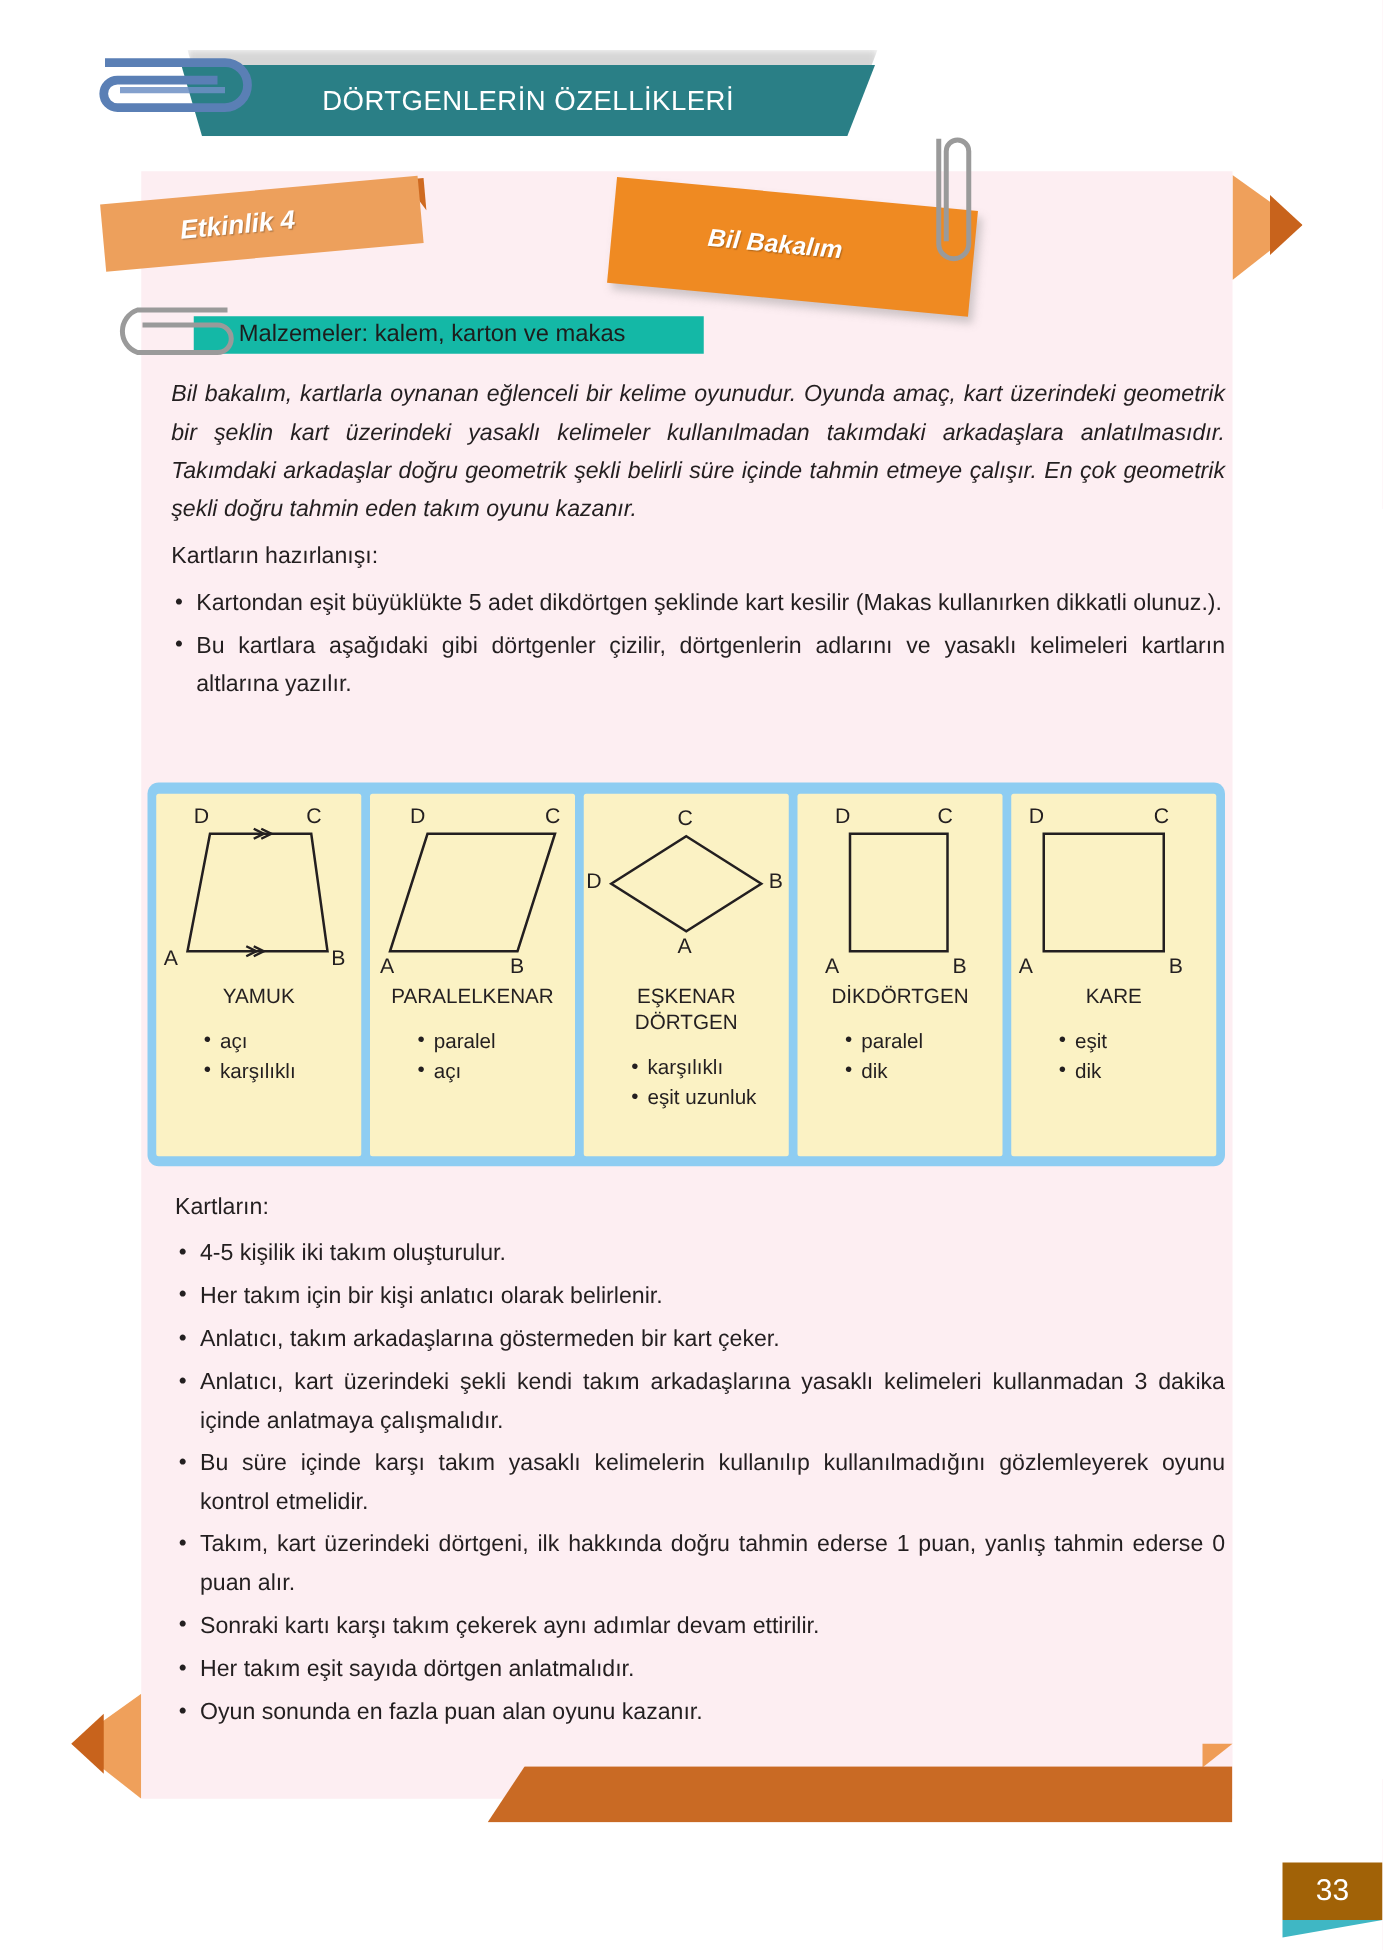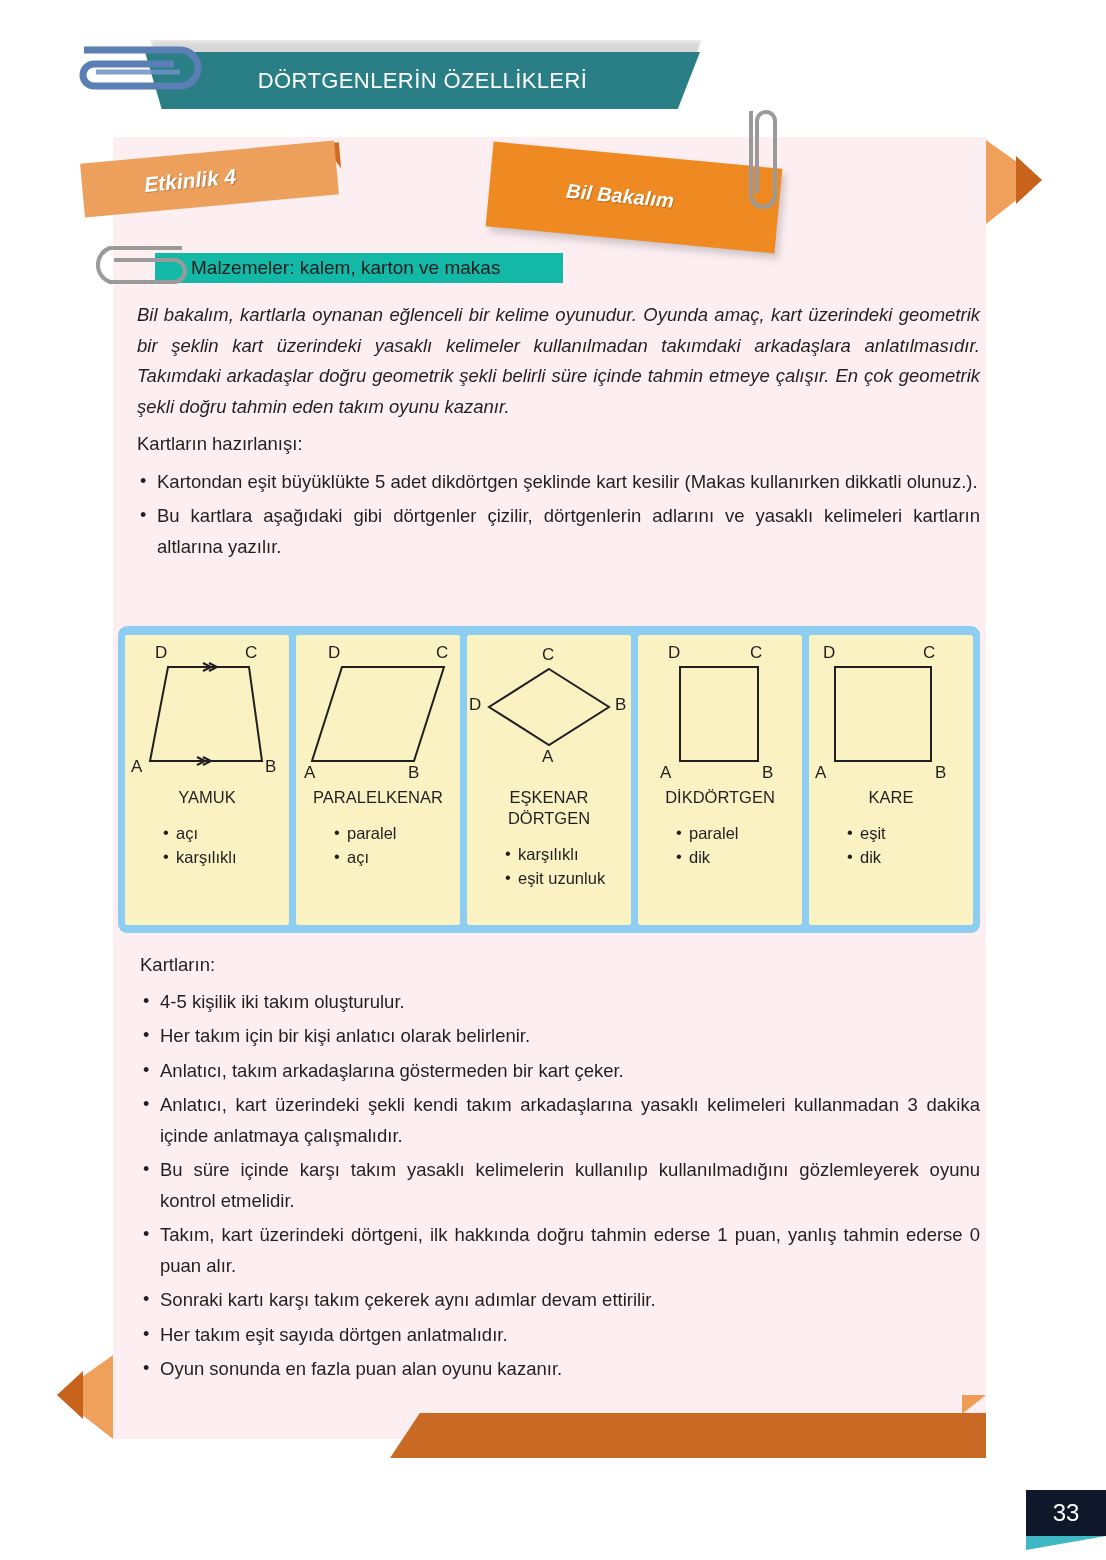--- a/index.html
+++ b/index.html
@@ -136,21 +136,21 @@
   }
   .bottom-ribbon-tip{
     position:absolute;left:962px;top:1395px;width:0;height:0;
     border-left:24px solid #ef9c55;
     border-bottom:19px solid transparent;
   }
 
   
   .pagenum{
     position:absolute;left:1026px;top:1490px;width:80px;height:46px;
-    background:#0f172a;color:#fff;font-size:24px;
+    background:#a16207;color:#fff;font-size:24px;
     display:flex;align-items:center;justify-content:center;
   }
   .pagenum-fold{
     position:absolute;left:1026px;top:1536px;width:0;height:0;
     border-left:80px solid #3fb7c4;
     border-bottom:14px solid transparent;
   }
 </style>
 </head>
 <body>

